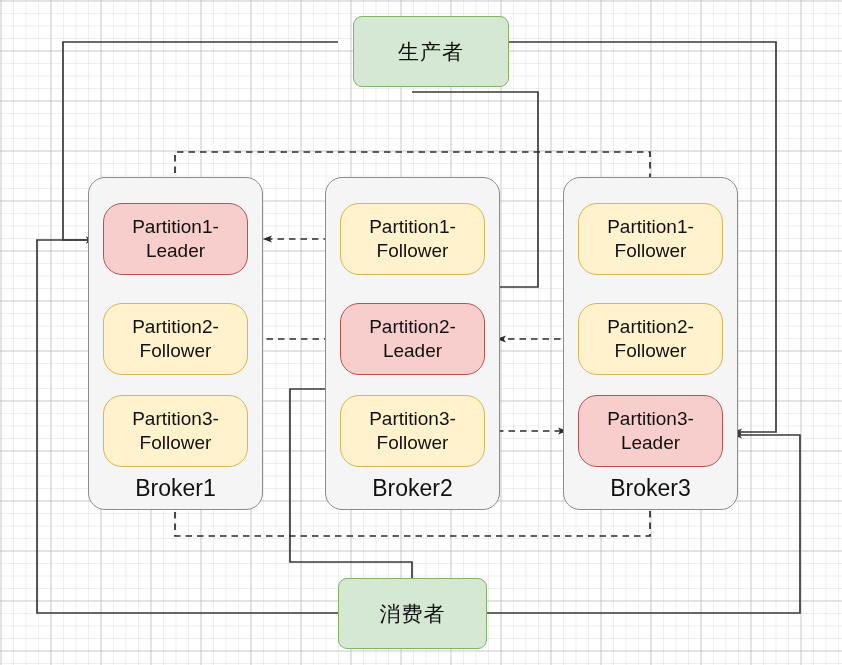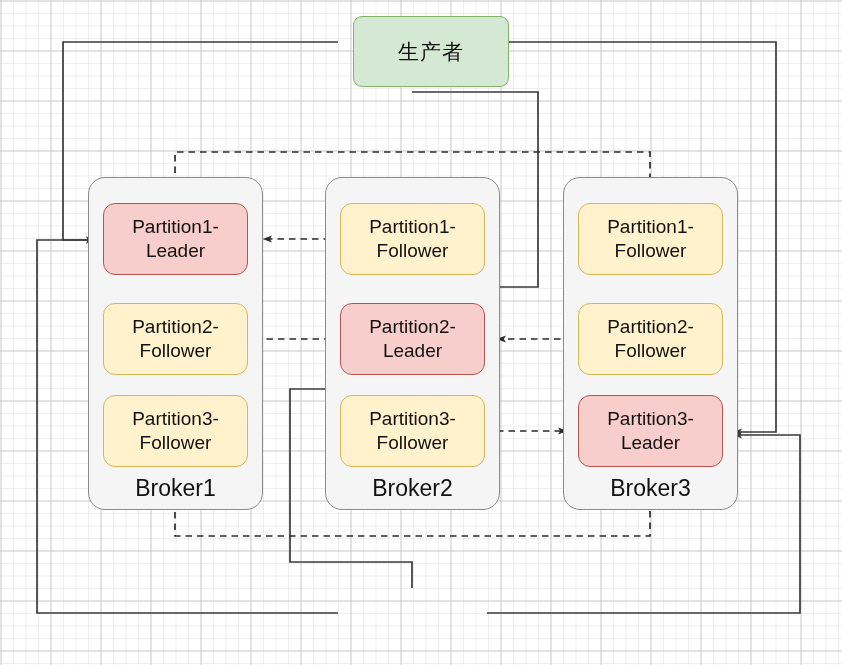--- a/index.html
+++ b/index.html
@@ -52,21 +52,21 @@
     left:0;right:0;bottom:7px;
     text-align:center;
     font-size:23px;
     color:#111111;
   }
   .partition{
     position:absolute;
     box-sizing:border-box;
     display:flex;align-items:center;justify-content:center;
     text-align:center;
-    border-radius:12px;
+    border-radius:19px;
     font-size:19px;
     line-height:1.24;
     color:#111111;
     z-index:6;
   }
   .leader{background:#f8cecc;border:1.3px solid #b85450;}
   .follower{background:#fff2cc;border:1.3px solid #d6b656;}
 </style>
 </head>
 <body>
@@ -114,20 +114,23 @@
       <path d="M497,431 L567,431" marker-end="url(#arrD)"></path>
 
       <path d="M175,466 L175,536 L650,536 L650,475" marker-end="url(#arrD)"></path>
     </g>
   </svg>
 
   <div class="node endpoint" style="left:338px;top:16px;width:156px;height:71px;margin-left:15px;">
     <span>生产者</span>
   </div>
 
+  <div class="node endpoint" style="left:338px;top:578px;width:149px;height:71px;">
+    <span>消费者</span>
+  </div>
 
   <div class="node broker" style="left:88px;top:177px;width:175px;height:333px;">
     <span class="broker-label">Broker1</span>
   </div>
   <div class="partition leader" style="left:103px;top:203px;width:145px;height:72px;">
     <span>
       <span>Partition1-</span><br>
       <span>Leader</span>
     </span>
   </div>

